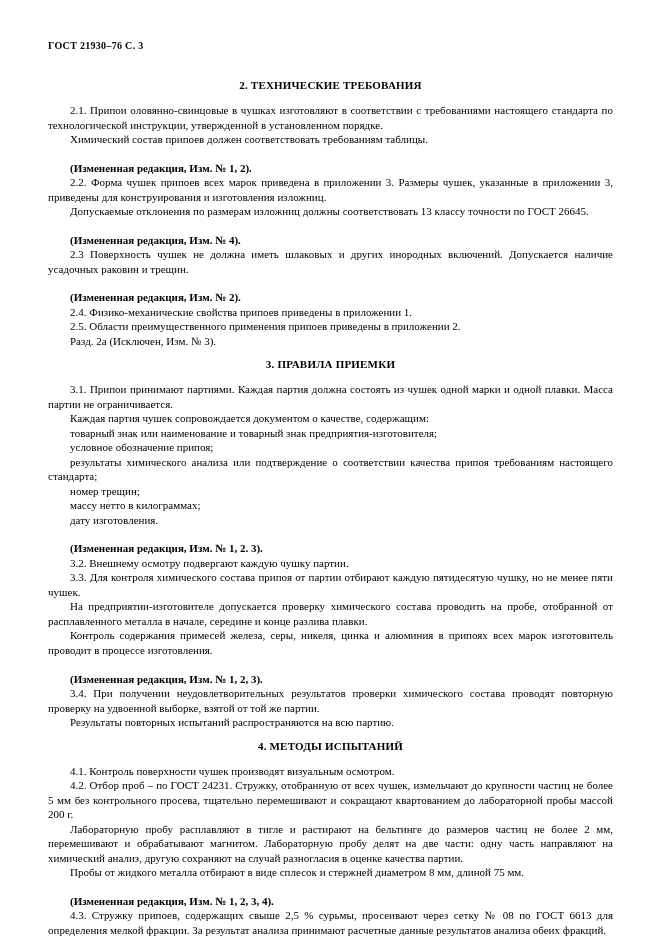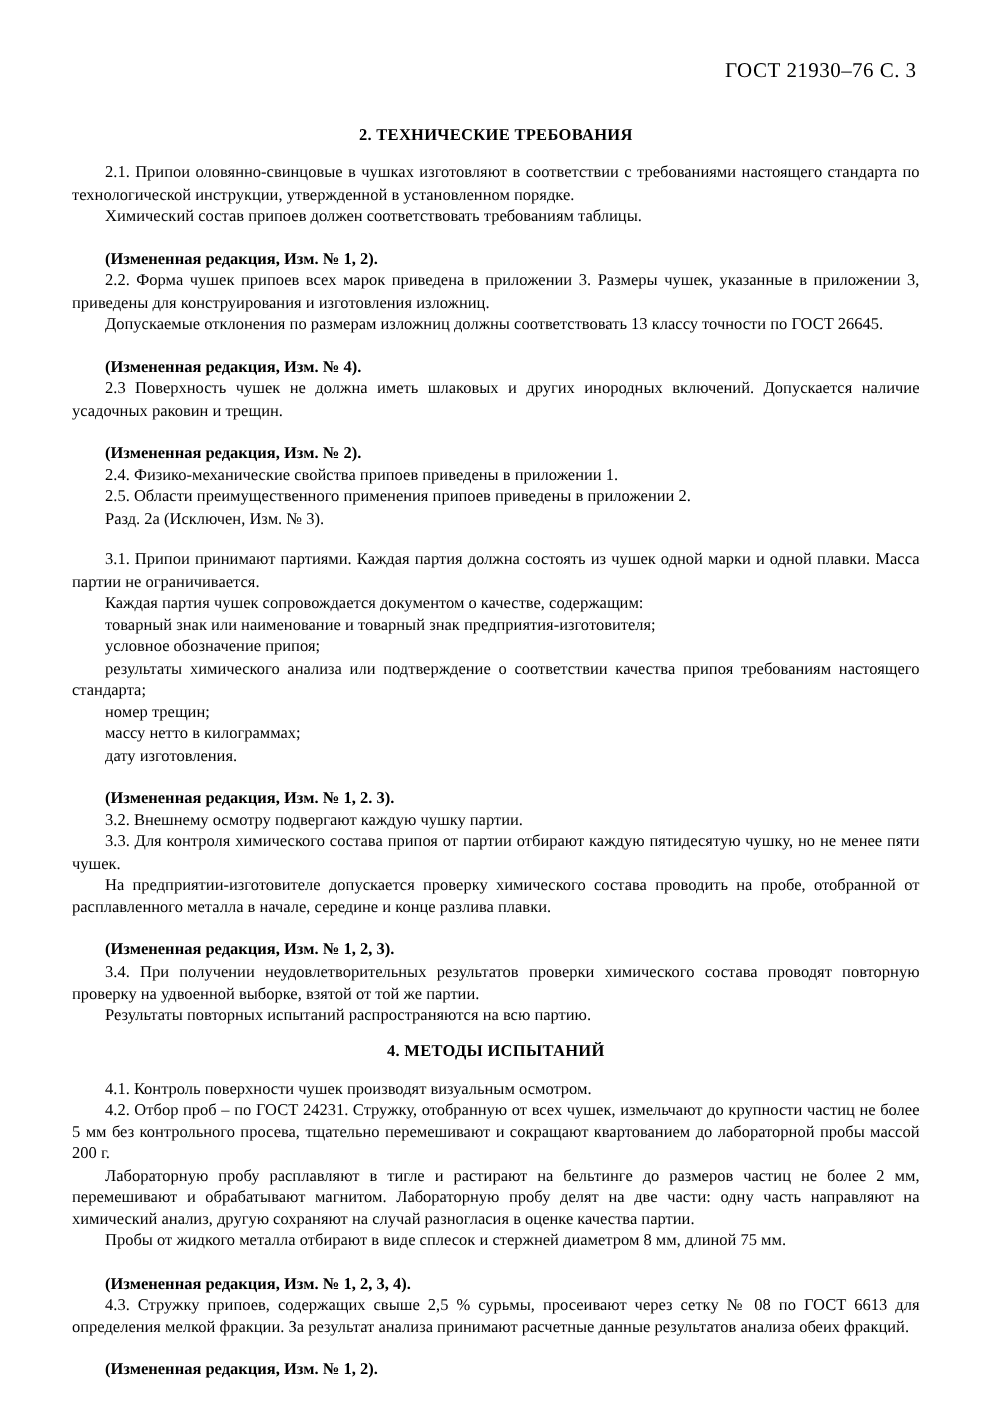--- a/index.html
+++ b/index.html
@@ -16,24 +16,24 @@
     overflow: hidden;
   }
   .page {
     position: relative;
     width: 661px;
     height: 936px;
     box-sizing: border-box;
     padding: 40px 48px 30px 48px;
   }
   .header {
-    text-align: right;
+    text-align: left;
     font-family: "Liberation Serif", serif;
-    font-size: 14px;
-    font-weight: normal;
+    font-size: 10px;
+    font-weight: bold;
     letter-spacing: 0.3px;
     margin: 0 0 28px 0;
     padding-right: 2px;
   }
   h2.section-title {
     text-align: center;
     font-size: 11px;
     font-weight: bold;
     margin: 0 0 12px 0;
     letter-spacing: 0.2px;
@@ -73,32 +73,34 @@
     <p class="indent">2.3  Поверхность чушек не должна иметь шлаковых и других инородных включений. Допускается наличие усадочных раковин и трещин.</p>
     <p class="indent bold">(Измененная редакция, Изм. № 2).</p>
     <p class="indent">2.4.  Физико-механические свойства припоев приведены в приложении 1.</p>
     <p class="indent">2.5.  Области преимущественного применения припоев приведены в приложении 2.</p>
     <p class="indent">Разд. 2а  (Исключен, Изм. № 3).</p>
   </div>
 
   <div class="spacer-before-title"></div>
 
   <div class="section">
+    <h2 class="section-title">3.  ПРАВИЛА ПРИЕМКИ</h2>
     <p class="indent gap-md">3.1.  Припои принимают партиями. Каждая партия должна состоять из чушек одной марки и одной плавки. Масса партии не ограничивается.</p>
     <p class="indent">Каждая партия чушек сопровождается документом о качестве, содержащим:</p>
     <p class="indent">товарный знак или наименование и товарный знак предприятия-изготовителя;</p>
     <p class="indent">условное обозначение припоя;</p>
     <p class="indent">результаты химического анализа или подтверждение о соответствии качества припоя требованиям настоящего стандарта;</p>
     <p class="indent">номер трещин;</p>
     <p class="indent">массу нетто в килограммах;</p>
     <p class="indent">дату изготовления.</p>
     <p class="indent bold">(Измененная редакция, Изм. № 1, 2. 3).</p>
     <p class="indent">3.2.  Внешнему осмотру подвергают каждую чушку партии.</p>
     <p class="indent">3.3.  Для контроля химического состава припоя от партии отбирают каждую пятидесятую чушку, но не менее пяти чушек.</p>
     <p class="indent">На предприятии-изготовителе допускается проверку химического состава проводить на пробе, отобранной от расплавленного металла в начале, середине и конце разлива плавки.</p>
+    <p class="indent">Контроль содержания примесей железа, серы, никеля, цинка и алюминия в припоях всех марок изготовитель проводит в процессе изготовления.</p>
     <p class="indent bold">(Измененная редакция, Изм. № 1, 2, 3).</p>
     <p class="indent">3.4.  При получении неудовлетворительных результатов проверки химического состава проводят повторную проверку на удвоенной выборке, взятой от той же партии.</p>
     <p class="indent">Результаты повторных испытаний распространяются на всю партию.</p>
   </div>
 
   <div class="spacer-before-title"></div>
 
   <div class="section">
     <h2 class="section-title">4.  МЕТОДЫ ИСПЫТАНИЙ</h2>
     <p class="indent gap-md">4.1.  Контроль поверхности чушек производят визуальным осмотром.</p>

